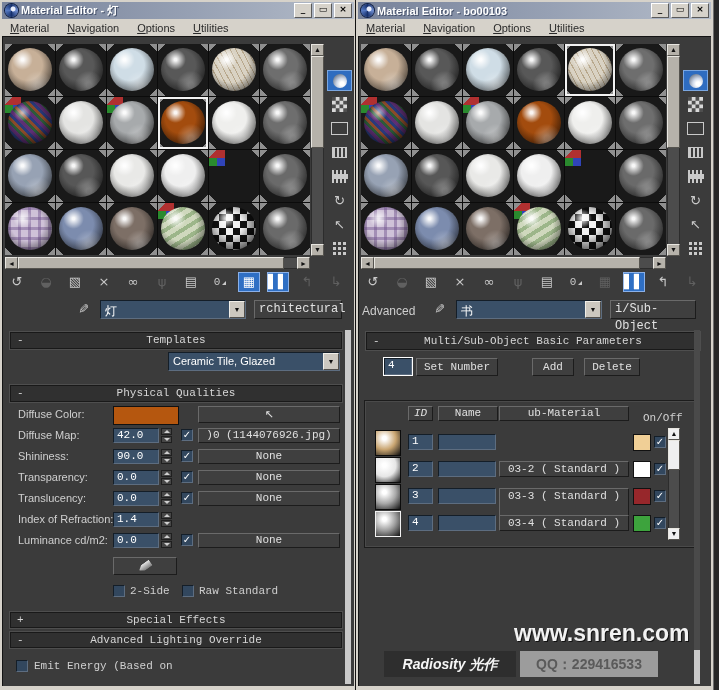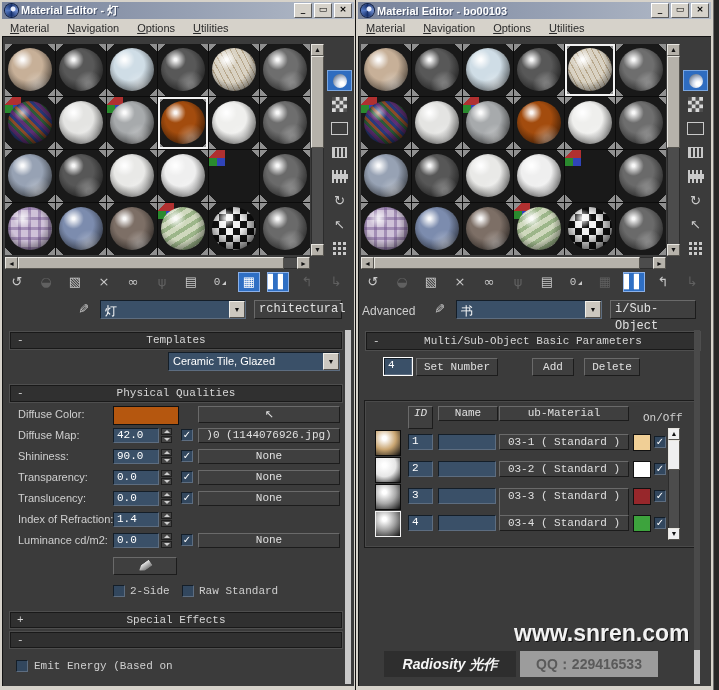--- a/index.html
+++ b/index.html
@@ -365,20 +365,21 @@
     <span class="plabel mono" style="left:130px;top:585px;font-family:Liberation Mono, monospace;">2-Side</span>
     <span class="chk" style="left:182px;top:585px;"></span>
     <span class="plabel mono" style="left:199px;top:585px;">Raw Standard</span>
 
     <div class="roll mono" style="top:612px;width:330px;height:14px;line-height:14px;">
       <span class="pm">+</span>
       <span>Special Effects</span>
     </div>
     <div class="roll mono" style="top:632px;width:330px;height:14px;line-height:14px;">
       <span class="pm">-</span>
+      <span>Advanced Lighting Override</span>
     </div>
     <span class="chk" style="left:16px;top:660px;"></span>
     <span class="plabel mono" style="left:34px;top:660px;text-align:right;">Emit Energy (Based on</span>
 
     <div class="scrollstrip" style="left:345px;top:330px;height:354px;">
       <span class="th" style="top:0;height:354px;"></span>
     </div>
     <div class="framebottom"></div>
   </div>
 
@@ -522,30 +523,29 @@
       <span class="pm">-</span>
       <span>Multi/Sub-Object Basic Parameters</span>
     </div>
 
     <span class="fld mono" style="left:28px;top:358px;width:28px;height:17px;box-shadow:0 0 0 1px #fff;">4</span>
     <span class="btn3d mono" style="left:60px;top:358px;width:82px;height:18px;line-height:16px;">Set Number</span>
     <span class="btn3d mono" style="left:176px;top:358px;width:42px;height:18px;line-height:16px;">Add</span>
     <span class="btn3d mono" style="left:228px;top:358px;width:56px;height:18px;line-height:16px;">Delete</span>
 
     <div style="position:absolute;left:8px;top:400px;width:332px;height:146px;border:1px solid #1c1c1c;box-shadow:inset 0 0 0 1px #4a4a4a;"></div>
-    <span class="btn3d mono" style="left:52px;top:406px;width:25px;height:23px;line-height:13px;font-style:italic;">ID</span>
+    <span class="btn3d mono" style="left:52px;top:406px;width:25px;height:15px;line-height:13px;font-style:italic;">ID</span>
     <span class="btn3d mono" style="left:82px;top:406px;width:60px;height:15px;line-height:13px;">Name</span>
     <span class="btn3d mono" style="left:143px;top:406px;width:130px;height:15px;line-height:13px;">ub-Material</span>
     <span class="plabel mono" style="left:287px;top:412px;">On/Off</span>
 
     <div id="subtable-rows" style="position: absolute; inset: 0px; pointer-events: none;">
         <span style="position: absolute; left: 19px; top: 430px; width: 26px; height: 26px; pointer-events: auto; background: radial-gradient(circle at 35% 30%, rgb(255, 255, 255) 0px, rgb(255, 255, 255) 2px, rgb(201, 165, 113) 50%, rgb(17, 17, 17) 100%); border: 1px solid rgb(12, 12, 12); box-sizing: border-box;"></span>
         <span class="fld mono" style="left: 52px; top: 434px; width: 25px; height: 16px; pointer-events: auto;">1</span>
         <span class="fld mono" style="left: 82px; top: 434px; width: 58px; height: 16px; pointer-events: auto;"></span>
-        <span class="btn3d mono" style="left: 143px; top: 434px; width: 130px; height: 16px; line-height: 14px; overflow: hidden; white-space: nowrap; pointer-events: auto;">03-1  ( Standard )</span>
         <span style="position: absolute; left: 277px; top: 434px; width: 16px; height: 15px; background: rgb(240, 207, 150); border: 1px solid rgb(17, 17, 17); pointer-events: auto;"></span>
         <span class="chk" style="left: 298px; top: 436px; pointer-events: auto;">✓</span>
         <span style="position: absolute; left: 19px; top: 457px; width: 26px; height: 26px; pointer-events: auto; background: radial-gradient(circle at 35% 30%, rgb(255, 255, 255) 0px, rgb(255, 255, 255) 2px, rgb(230, 230, 230) 50%, rgb(17, 17, 17) 100%); border: 1px solid rgb(12, 12, 12); box-sizing: border-box;"></span>
         <span class="fld mono" style="left: 52px; top: 461px; width: 25px; height: 16px; pointer-events: auto;">2</span>
         <span class="fld mono" style="left: 82px; top: 461px; width: 58px; height: 16px; pointer-events: auto;"></span>
         <span class="btn3d mono" style="left: 143px; top: 461px; width: 130px; height: 16px; line-height: 14px; overflow: hidden; white-space: nowrap; pointer-events: auto;">03-2  ( Standard )</span>
         <span style="position: absolute; left: 277px; top: 461px; width: 16px; height: 15px; background: rgb(255, 255, 255); border: 1px solid rgb(17, 17, 17); pointer-events: auto;"></span>
         <span class="chk" style="left: 298px; top: 463px; pointer-events: auto;">✓</span>
         <span style="position: absolute; left: 19px; top: 484px; width: 26px; height: 26px; pointer-events: auto; background: radial-gradient(circle at 35% 30%, rgb(255, 255, 255) 0px, rgb(255, 255, 255) 2px, rgb(168, 168, 168) 50%, rgb(17, 17, 17) 100%); border: 1px solid rgb(12, 12, 12); box-sizing: border-box;"></span>
         <span class="fld mono" style="left: 52px; top: 488px; width: 25px; height: 16px; pointer-events: auto;">3</span>

